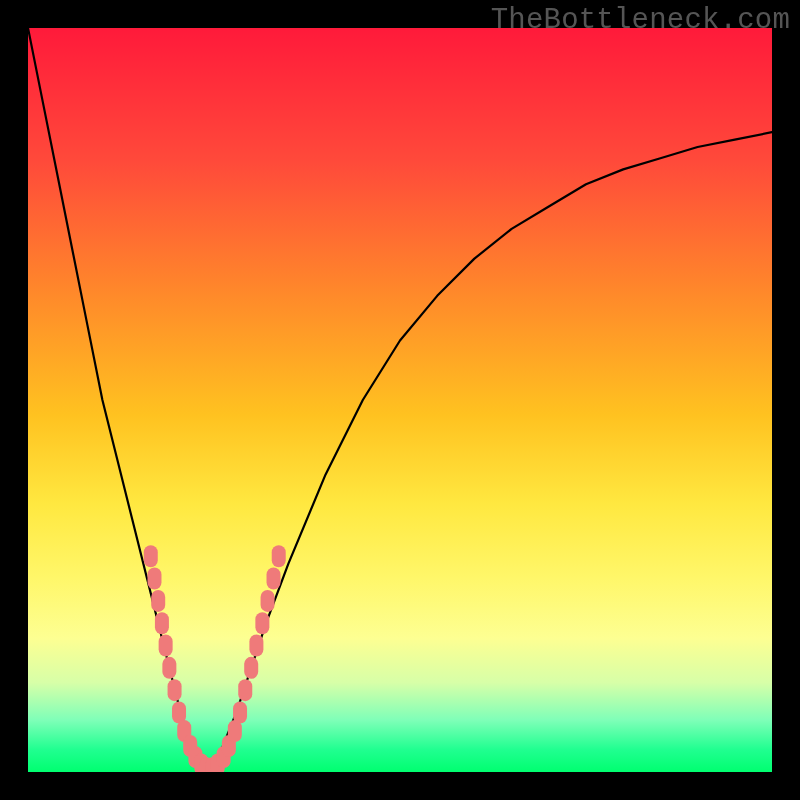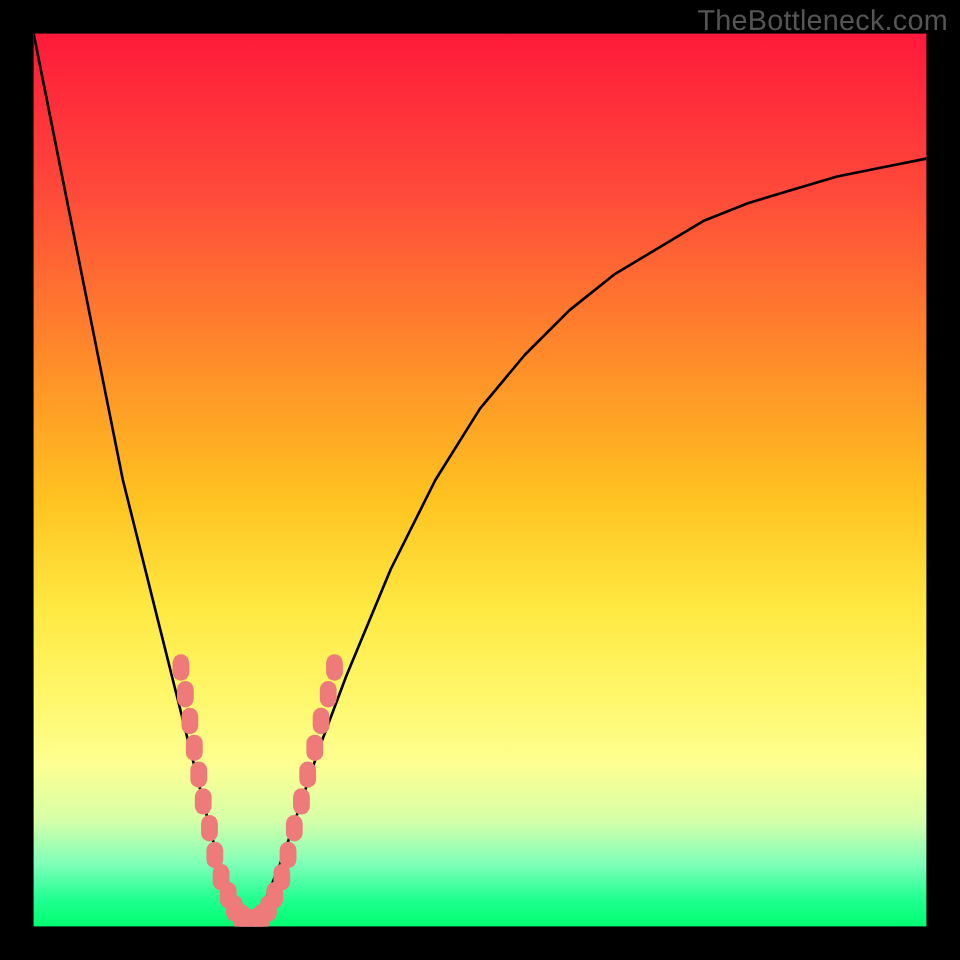--- a/index.html
+++ b/index.html
@@ -36,24 +36,25 @@
       #d7ffa8 88%,
       #7fffb8 93%,
       #20ff90 97%,
       #00ff70 100%);
   }
   .watermark {
     position: absolute;
     top: 4px;
     right: 10px;
     color: #555;
-    font-size: 24px;
+    font-size: 29px;
     font-weight: 500;
     letter-spacing: 0.2px;
     user-select: none;
+    font-family: Liberation Mono, monospace;
   }
   svg.overlay {
     position: absolute;
     top: 0;
     left: 0;
     width: 744px;
     height: 744px;
   }
 </style>
 </head>

